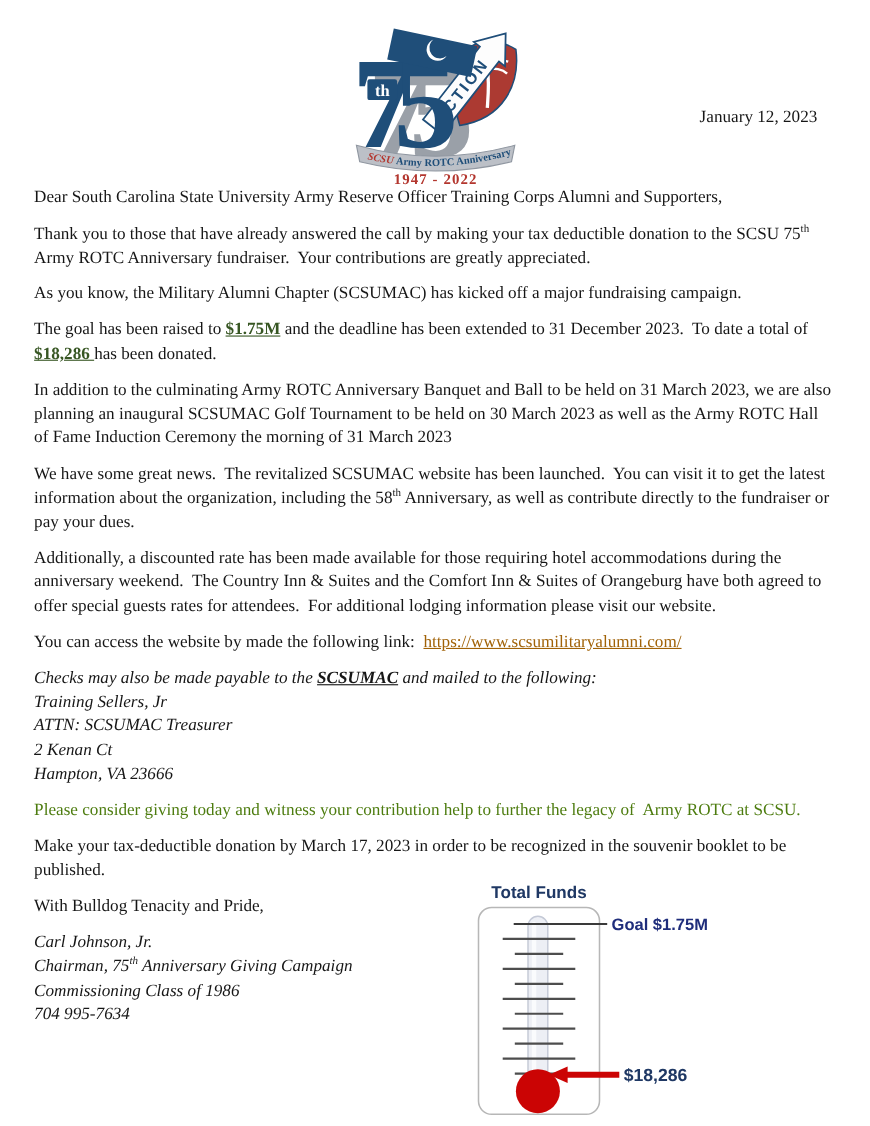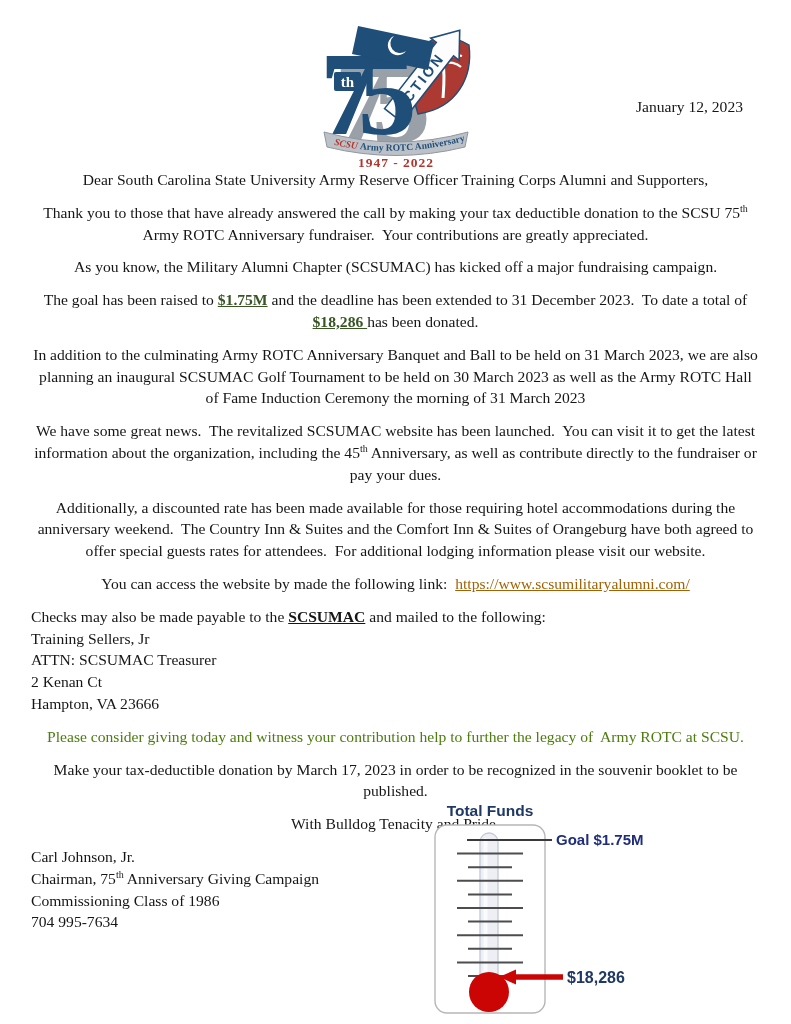--- a/index.html
+++ b/index.html
@@ -28,22 +28,22 @@
     top: 96px;
     right: 48px;
     font-size: 15.6px;
   }
   .letter-body {
     position: absolute;
     top: 169px;
     left: 31px;
     width: 729px;
   }
-  .letter-body p { margin: 0 0 11px 0; white-space: pre-wrap; text-align: center; }
-  .letter-body .block { margin: 0 0 11px 0; }
+  .letter-body p { margin: 0 0 11px 0; white-space: pre-wrap; }
+  .letter-body .block { margin: 0 0 11px 0; font-style: italic; }
   .letter-body .line { white-space: pre-wrap; }
   sup { font-size: 10px; line-height: 0; vertical-align: super; }
   .amt { color: #375623; font-weight: bold; text-decoration: underline; }
   .b-u { font-weight: bold; text-decoration: underline; }
   .plea { color: #4d7c0f; }
   a.site-link { color: #a16207; text-decoration: underline; cursor: pointer; }
 
   
   .thermo-svg { position: absolute; left: 415px; top: 795px; }
   .t-title { font-family: "Liberation Sans", sans-serif; font-weight: bold; font-size: 15.5px; fill: #1F3864; }
@@ -118,21 +118,21 @@
     <p>Dear South Carolina State University Army Reserve Officer Training Corps Alumni and Supporters,</p>
 
     <p><span>Thank you to those that have already answered the call by making your tax deductible donation to the SCSU 75</span><sup>th</sup><span> Army ROTC Anniversary fundraiser.  Your contributions are greatly appreciated.</span></p>
 
     <p>As you know, the Military Alumni Chapter (SCSUMAC) has kicked off a major fundraising campaign.</p>
 
     <p><span>The goal has been raised to </span><span class="amt">$1.75M</span><span> and the deadline has been extended to 31 December 2023.  To date a total of </span><span class="amt">$18,286 </span><span>has been donated.</span></p>
 
     <p>In addition to the culminating Army ROTC Anniversary Banquet and Ball to be held on 31 March 2023, we are also planning an inaugural SCSUMAC Golf Tournament to be held on 30 March 2023 as well as the Army ROTC Hall of Fame Induction Ceremony the morning of 31 March 2023</p>
 
-    <p><span>We have some great news.  The revitalized SCSUMAC website has been launched.  You can visit it to get the latest information about the organization, including the 45</span><sup>th</sup><span> Anniversary, as well as contribute directly to the fundraiser or pay your dues.</span></p>
+    <p><span>We have some great news.  The revitalized SCSUMAC website has been launched.  You can visit it to get the latest information about the organization, including the 58</span><sup>th</sup><span> Anniversary, as well as contribute directly to the fundraiser or pay your dues.</span></p>
 
     <p>Additionally, a discounted rate has been made available for those requiring hotel accommodations during the anniversary weekend.  The Country Inn &amp; Suites and the Comfort Inn &amp; Suites of Orangeburg have both agreed to offer special guests rates for attendees.  For additional lodging information please visit our website.</p>
 
     <p><span>You can access the website by made the following link:  </span><a href="#" class="site-link">https://www.scsumilitaryalumni.com/</a></p>
 
     <div class="block">
       <div class="line"><span>Checks may also be made payable to the </span><span class="b-u">SCSUMAC</span><span> and mailed to the following:</span></div>
       <div class="line">Training Sellers, Jr</div>
       <div class="line">ATTN: SCSUMAC Treasurer</div>
       <div class="line">2 Kenan Ct</div>

